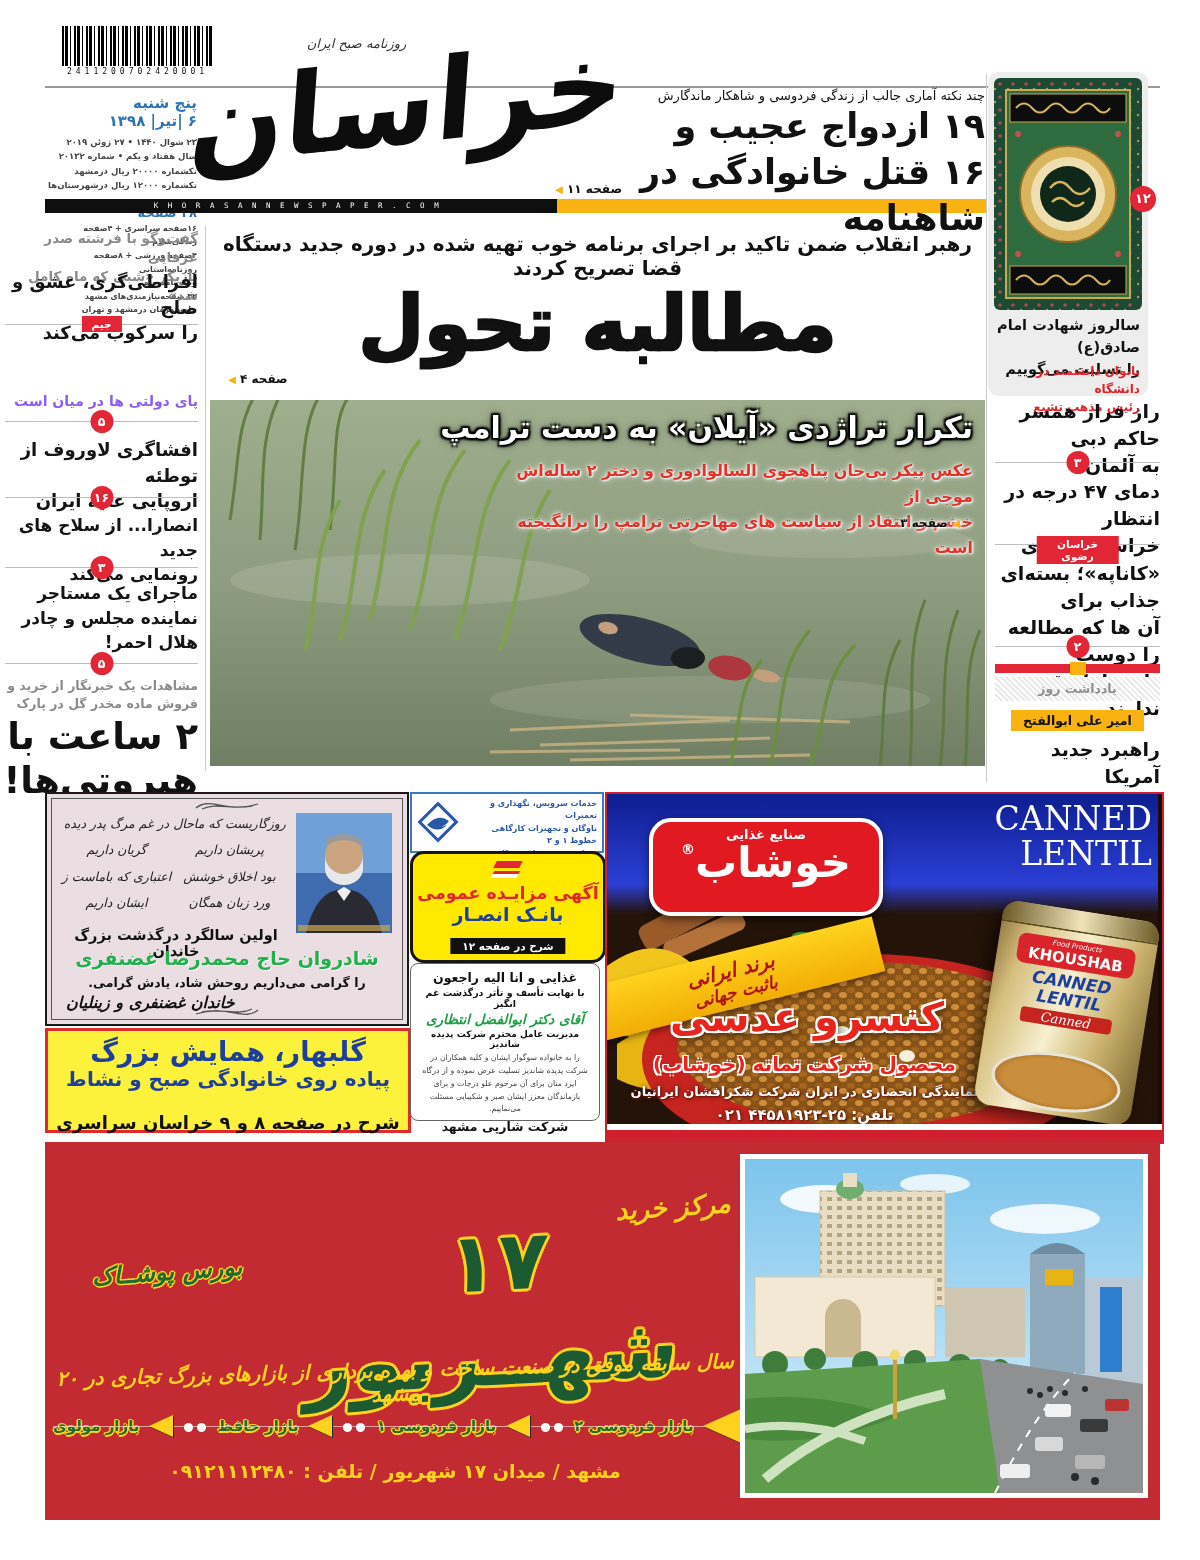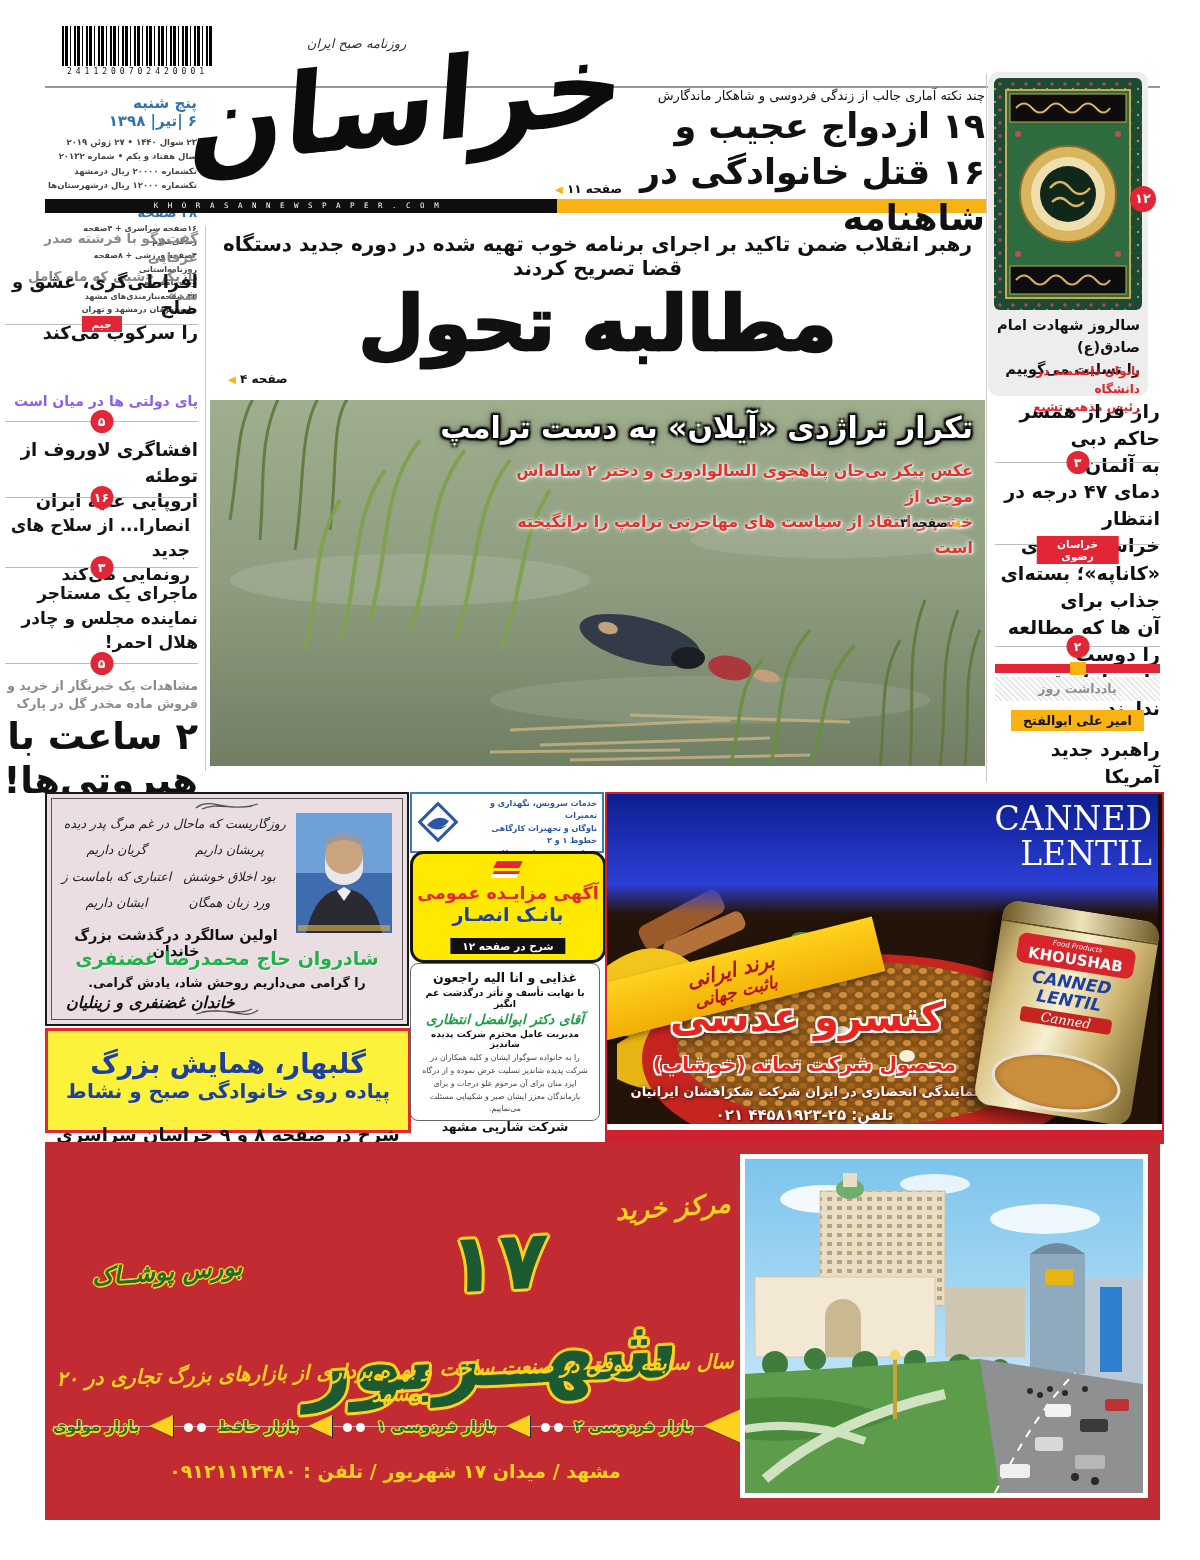--- a/index.html
+++ b/index.html
@@ -202,21 +202,21 @@
     <div class="abs sbdiv" style="top:196px;">
       <span class="nc">۵</span>
     </div>
     <div class="abs sb-t" style="top:212px;left:0;right:0;">
       <div>افشاگری لاوروف از توطئه</div>
         <div>اروپایی علیه ایران</div>
     </div>
     <div class="abs sbdiv" style="top:272px;">
       <span class="nc">۱۶</span>
     </div>
-    <div class="abs sb-t2" style="top:288px;left:0;right:8px;">
+    <div class="abs sb-t2" style="top:288px;left:0;right:0;">
       <div>انصارا... از سلاح های جدید</div>
         <div>رونمایی می‌کند</div>
     </div>
     <div class="abs sbdiv" style="top:342px;">
       <span class="nc">۳</span>
     </div>
     <div class="abs sb-t2" style="top:356px;left:0;right:0;">
       <div>ماجرای یک مستاجر</div>
         <div>نماینده مجلس و چادر</div>
         <div>هلال احمر!</div>
@@ -370,21 +370,21 @@
         <div class="tc">اعتباری که باماست ز ایشان داریم</div>
       </div>
       <div class="abs rtl tc b" style="left:8px;right:110px;top:128px;font-size:14.5px;">اولین سالگرد درگذشت بزرگ خاندان</div>
       <div class="abs rtl tc obit-name" style="left:4px;right:4px;top:148px;">شادروان حاج محمدرضا غضنفری</div>
       <div class="abs rtl tc b" style="left:8px;right:8px;top:176px;font-size:12.5px;">را گرامی می‌داریم روحش شاد، یادش گرامی.</div>
       <div class="abs b" style="left:14px;top:194px;font-size:16px;font-style:italic;">خاندان غضنفری و زینلیان</div>
     </div>
   </div>
 
   <div class="abs golb rtl tc" style="left:45px;top:1028px;width:360px;height:99px;">
-    <div class="golb-blue" style="font-size:27px;margin-top:17px;">گلبهار، همایش بزرگ</div>
+    <div class="golb-blue" style="font-size:27px;margin-top:5px;">گلبهار، همایش بزرگ</div>
     <div class="golb-blue" style="font-size:20px;">پیاده روی خانوادگی صبح و نشاط</div>
     <div class="b" style="font-size:18px;margin-top:21px;">شرح در صفحه ۸ و ۹ خراسان سراسری</div>
   </div>
 
   <div class="abs metro rtl" style="left:410px;top:792px;width:190px;height:57px;">
     <svg class="abs" style="left:5px;top:7px;" width="42" height="42" viewBox="0 0 42 42">
       <rect x="8" y="8" width="26" height="26" fill="#fff" stroke="#2b57a8" stroke-width="3" transform="rotate(45 21 21)"></rect>
       <path d="M10 24 q11 -12 22 -4 q-6 8 -14 6 q6 1 12 -2 q-9 9 -20 0 z" fill="#2b57a8"></path>
     </svg>
     <div class="abs tr" style="right:5px;top:4px;left:50px;">
@@ -437,20 +437,24 @@
       <ellipse cx="260" cy="265" rx="225" ry="105" fill="#c5241f"></ellipse>
       <ellipse cx="260" cy="250" rx="190" ry="82" fill="#8a5418"></ellipse>
       <ellipse cx="260" cy="250" rx="190" ry="82" fill="url(#lent)"></ellipse>
       <ellipse cx="235" cy="238" rx="8" ry="6" fill="#f5efdc"></ellipse>
         <ellipse cx="300" cy="262" rx="8" ry="6" fill="#f5efdc"></ellipse>
       <rect width="551" height="120" fill="url(#blu)"></rect>
     </svg>
     <div class="abs" style="right:10px;top:8px;text-align:right;color:#fff;font-family:'DejaVu Serif',serif;font-size:33px;line-height:1.06;">
       <div>CANNED</div>
         <div>LENTIL</div>
+    </div>
+    <div class="abs kho-logo rtl tc" style="left:42px;top:24px;width:226px;height:90px;">
+      <div style="color:#fff;font-size:13px;font-weight:bold;margin-top:5px;">صنایع غذایی</div>
+      <div style="color:#fff;font-size:42px;font-weight:bold;line-height:1;"><span>خوشاب</span><span style="font-size:14px;vertical-align:top;">®</span></div>
     </div>
     <div class="abs kho-ribbon" style="left:-24px;top:158px;width:300px;padding:6px 0;">
       <div style="font-size:20px;">برند ایرانی</div>
       <div style="font-size:17px;">باثبت جهانی</div>
     </div>
     <div class="abs rtl tc kho-prod" style="left:20px;top:200px;width:360px;">کنسرو عدسی</div>
     <div class="abs rtl tc kho-l1" style="left:5px;top:258px;width:385px;">محصول شرکت تماته (خوشاب)</div>
     <div class="abs rtl tc kho-l2" style="left:5px;top:290px;width:385px;">نمایندگی انحصاری در ایران شرکت شکرافشان ایرانیان</div>
     <div class="abs rtl tc kho-l2" style="left:5px;top:312px;width:385px;font-size:15px;">تلفن: ۲۵-۴۴۵۸۱۹۲۳  ۰۲۱</div>
     <div class="abs can" style="right:16px;top:116px;width:158px;height:206px;">

